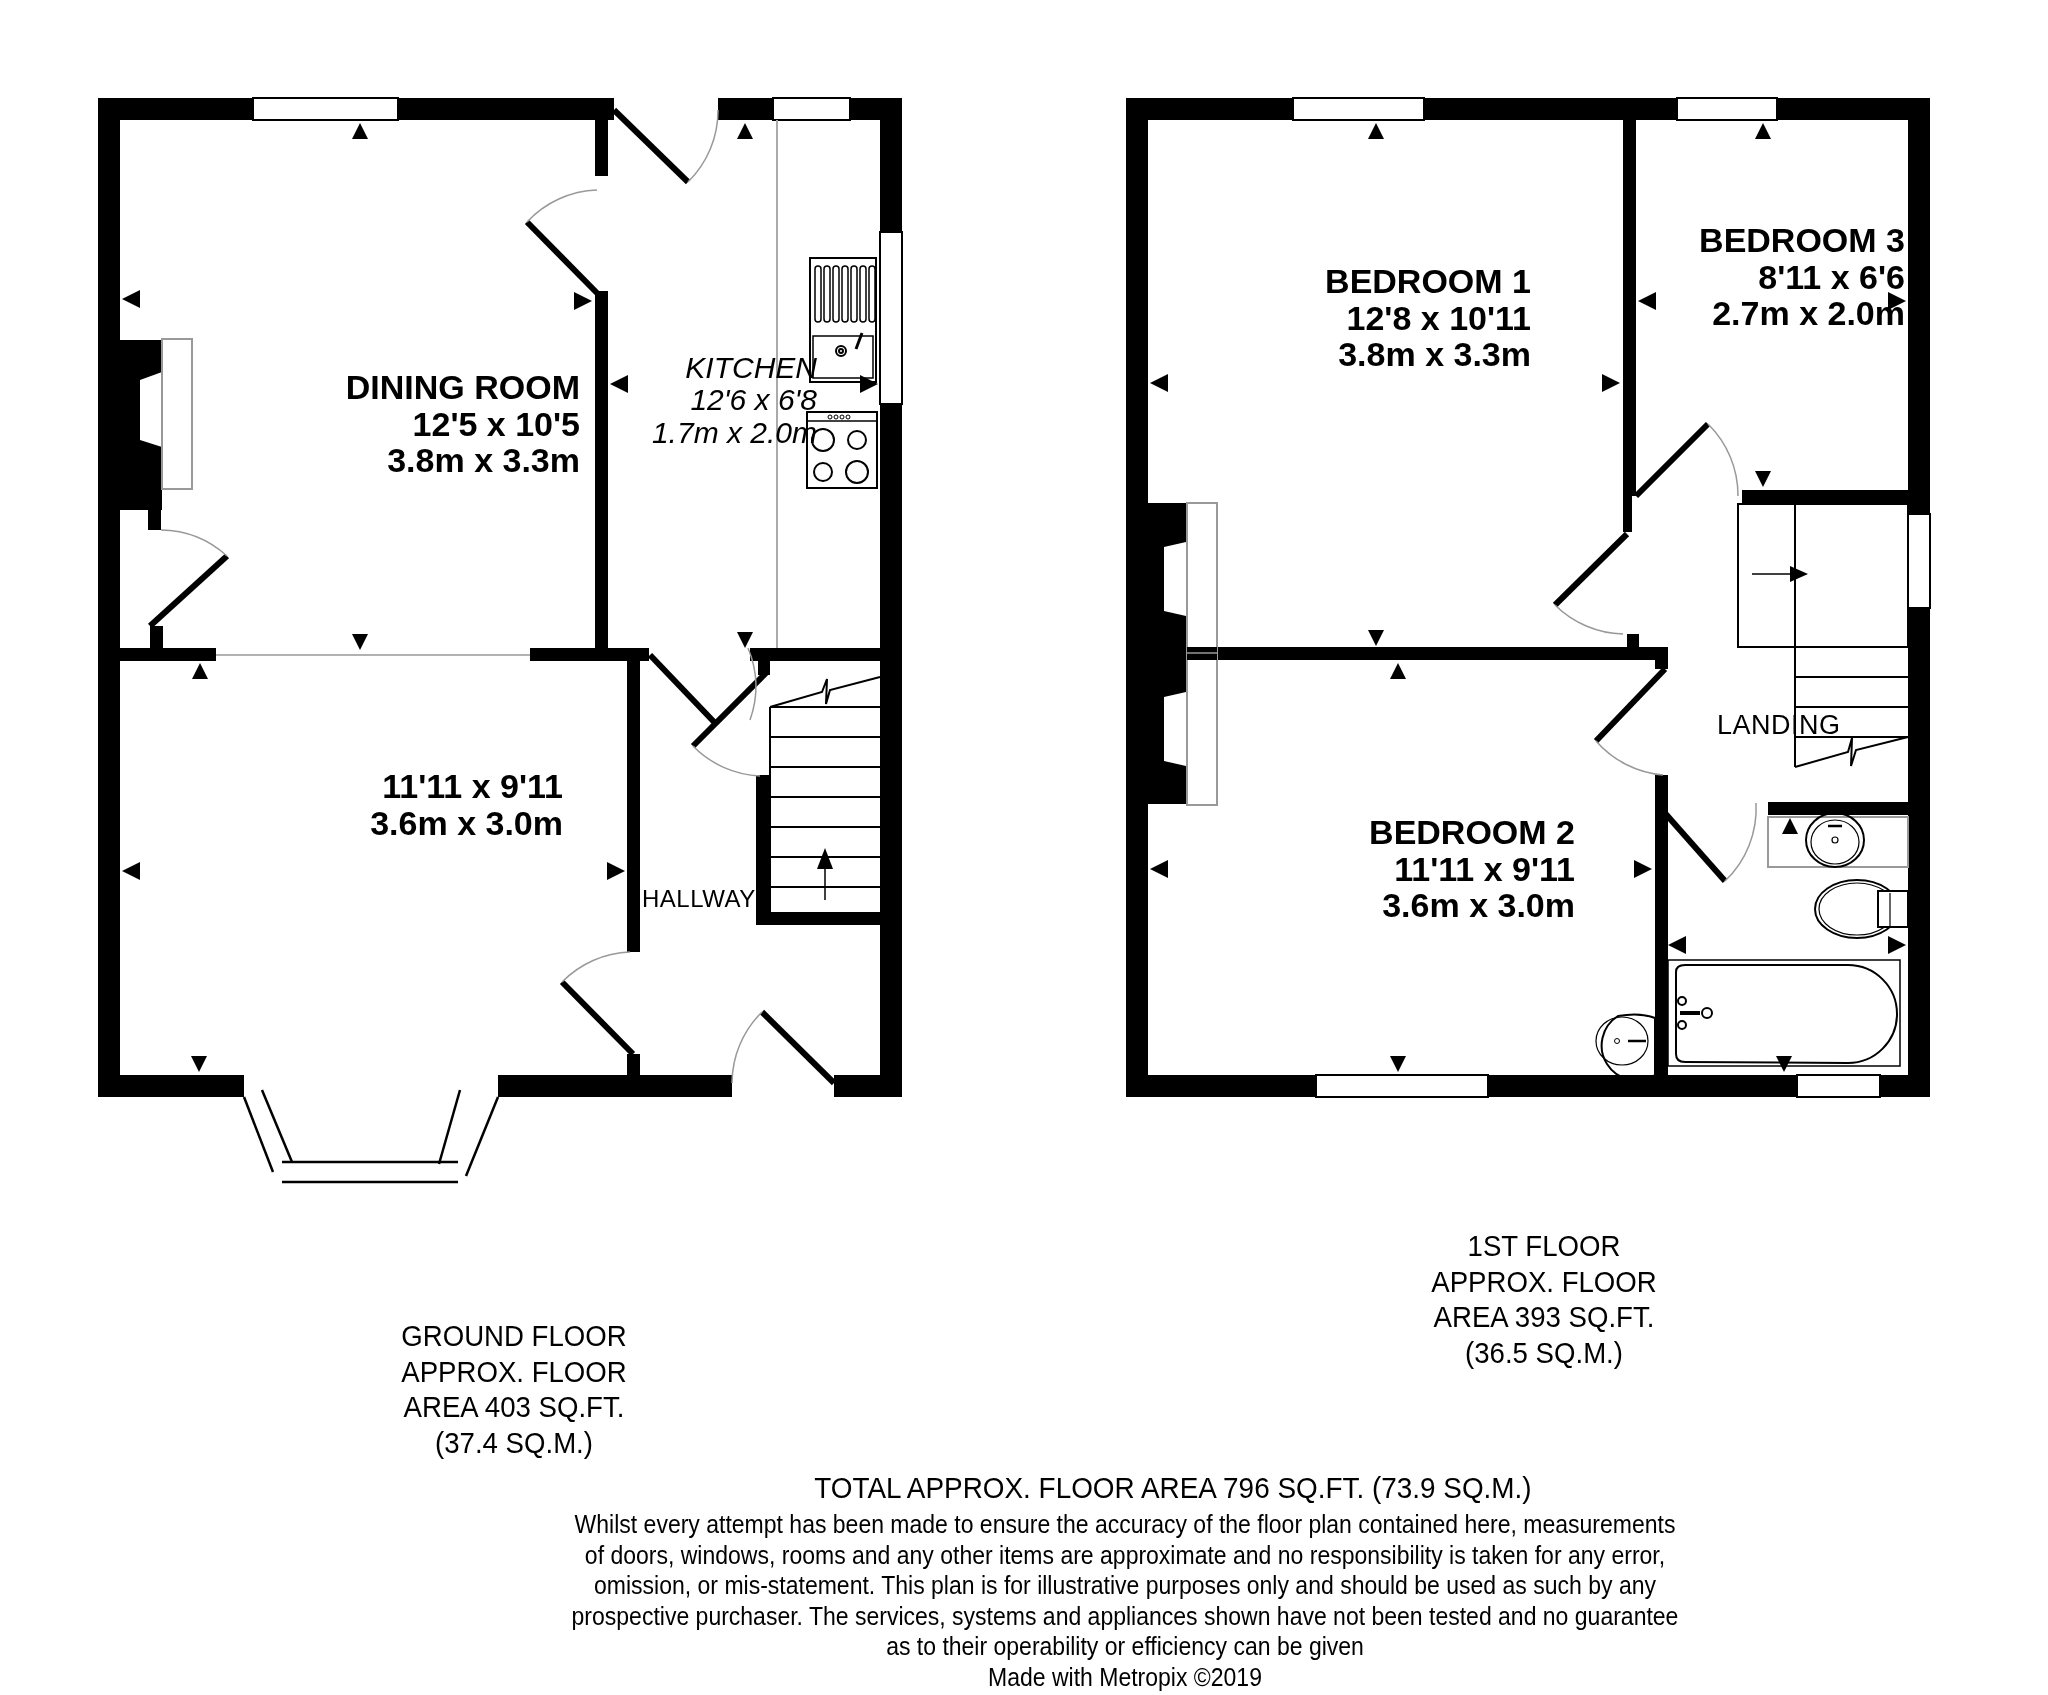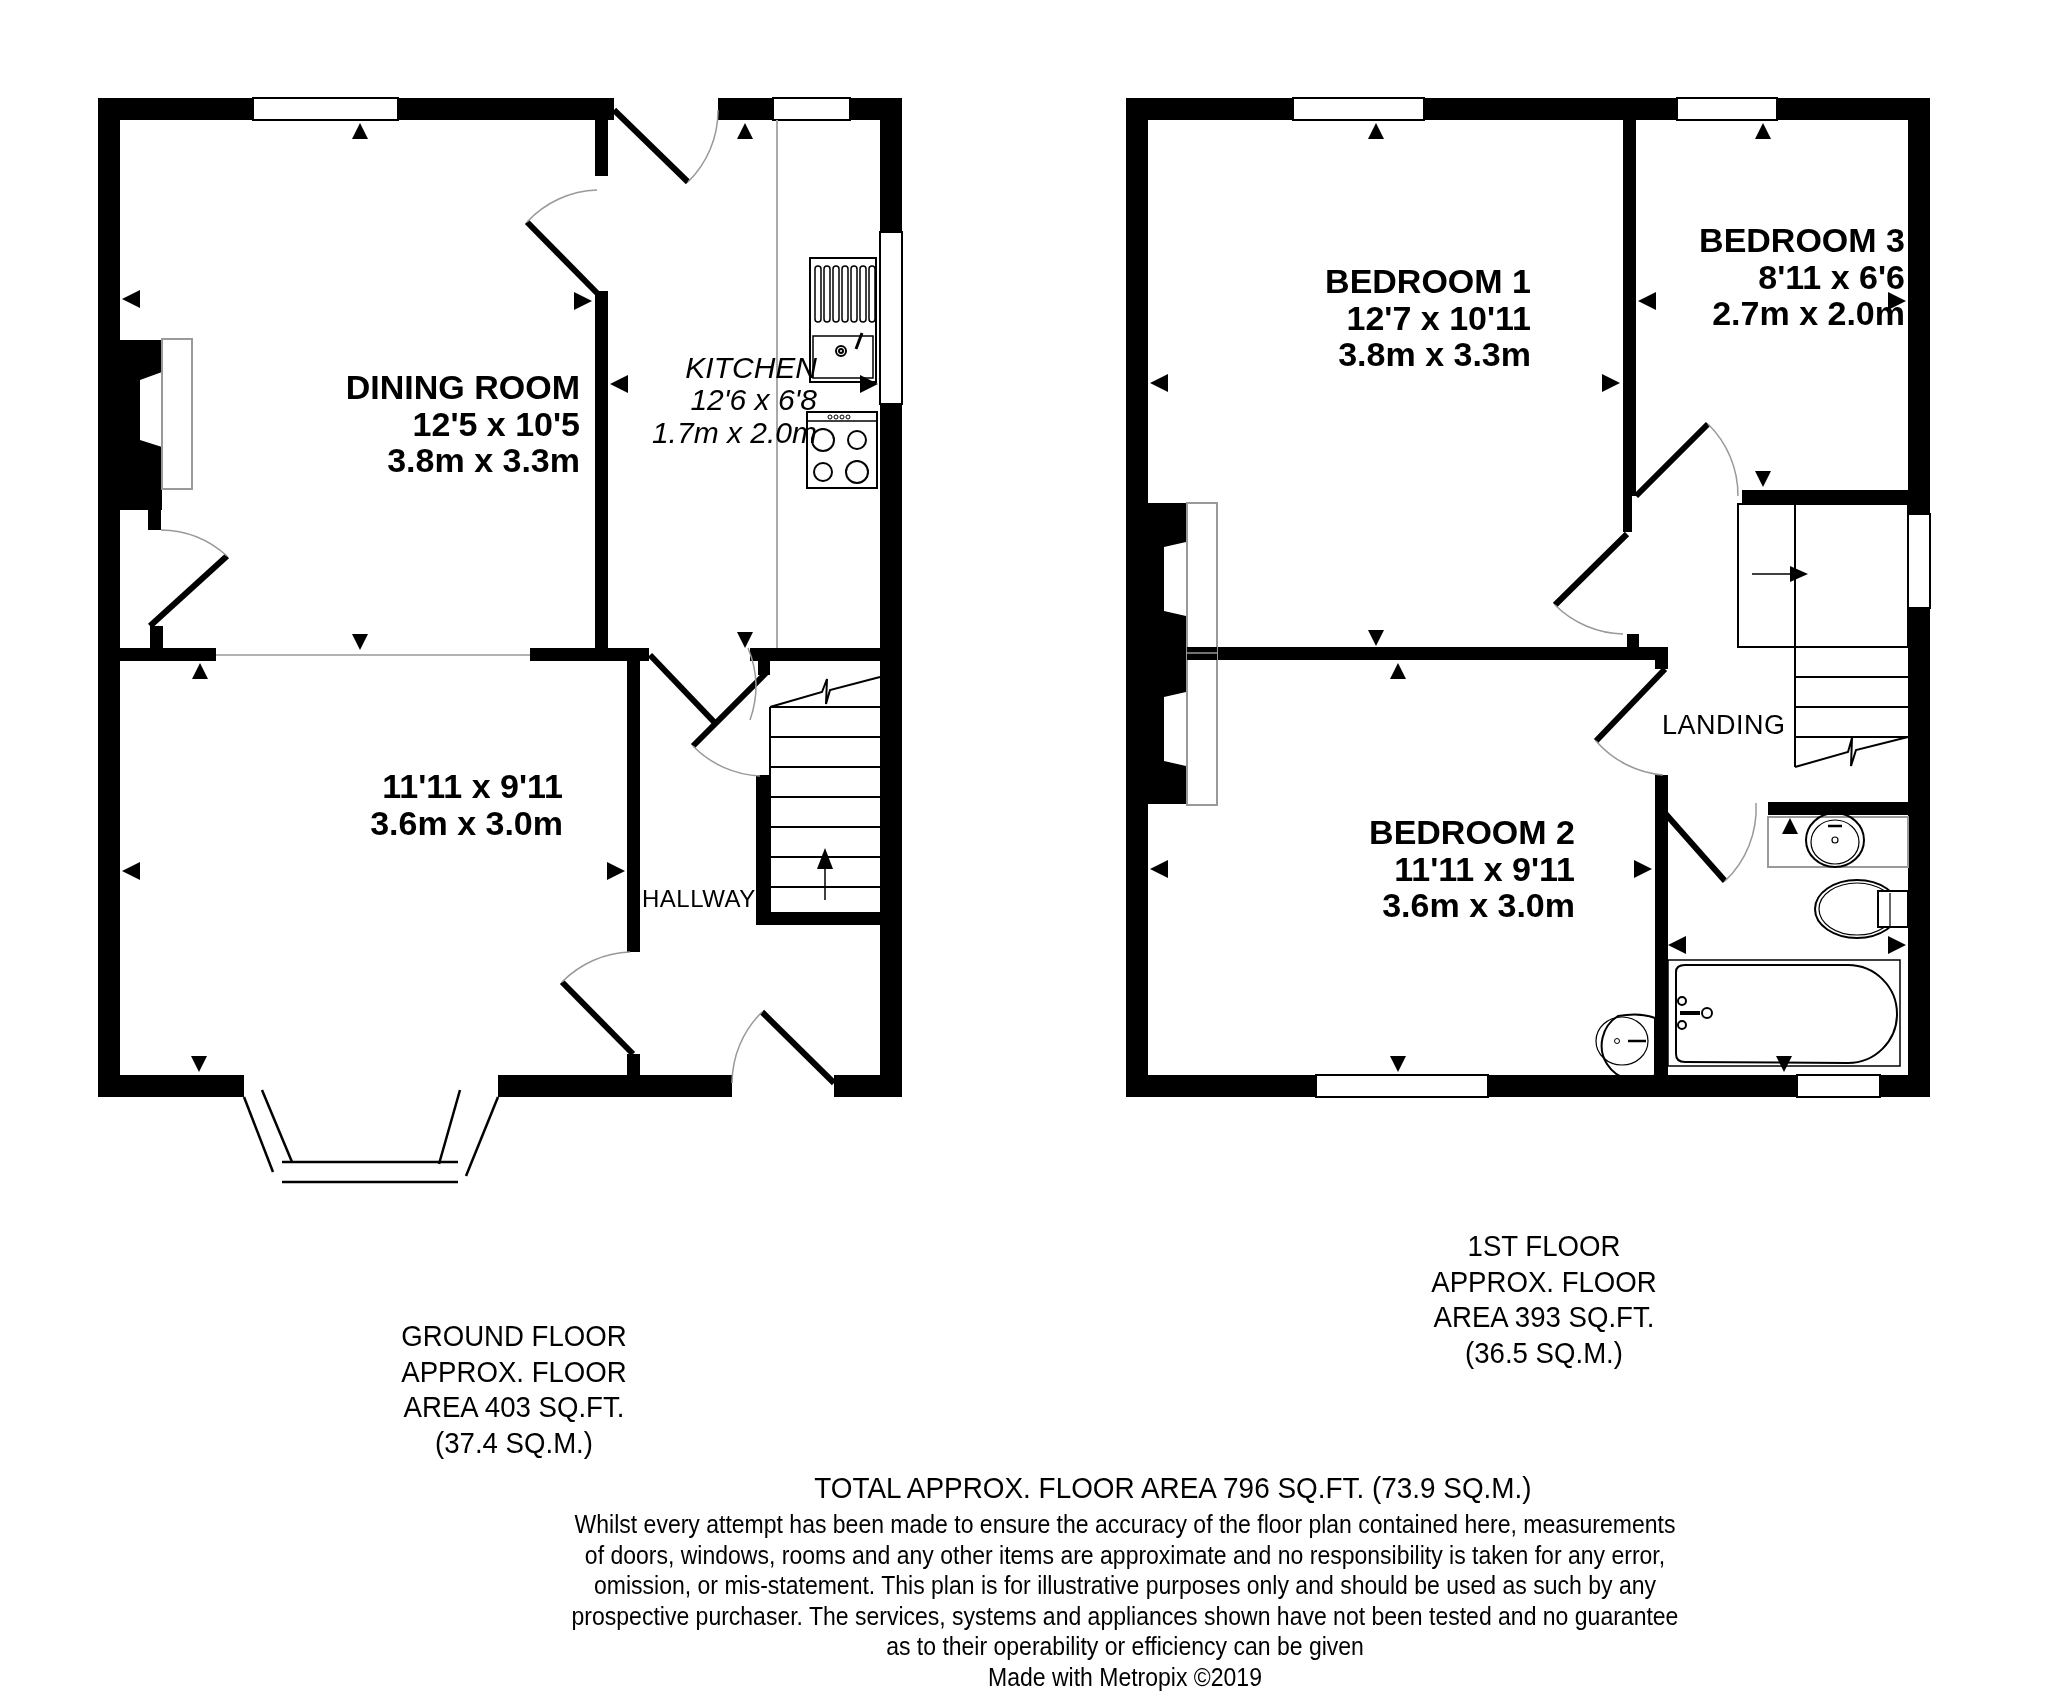--- a/index.html
+++ b/index.html
@@ -307,37 +307,37 @@
 
 <div class="room-label" style="left:163px; top:768px; width:400px;">
   <div class="room-bold">11'11 x 9'11</div>
   <div class="room-bold">3.6m x 3.0m</div>
 </div>
 
 <div class="small-label" style="left:642px; top:885px; font-size:24px;">HALLWAY</div>
 
 <div class="room-label" style="left:1231px; top:263px; width:300px;">
   <div class="room-bold">BEDROOM 1</div>
-  <div class="room-bold">12'7 x 10'11</div>
+  <div class="room-bold">12'8 x 10'11</div>
   <div class="room-bold">3.8m x 3.3m</div>
 </div>
 
 <div class="room-label" style="left:1640px; top:222px; width:265px;">
   <div class="room-bold">BEDROOM 3</div>
   <div class="room-bold">8'11 x 6'6</div>
   <div class="room-bold">2.7m x 2.0m</div>
 </div>
 
 <div class="room-label" style="left:1275px; top:814px; width:300px;">
   <div class="room-bold">BEDROOM 2</div>
   <div class="room-bold">11'11 x 9'11</div>
   <div class="room-bold">3.6m x 3.0m</div>
 </div>
 
-<div class="small-label" style="left:1662px; top:710px; font-size:27px;">LANDING</div>
+<div class="small-label" style="left:1717px; top:710px; font-size:27px;">LANDING</div>
 
 <div class="floor-summary" style="left:364px; top:1318px; width:300px;">
   <div>GROUND FLOOR</div>
   <div>APPROX. FLOOR</div>
   <div>AREA 403 SQ.FT.</div>
   <div>(37.4 SQ.M.)</div>
 </div>
 
 <div class="floor-summary" style="left:1394px; top:1228px; width:300px;">
   <div>1ST FLOOR</div>

